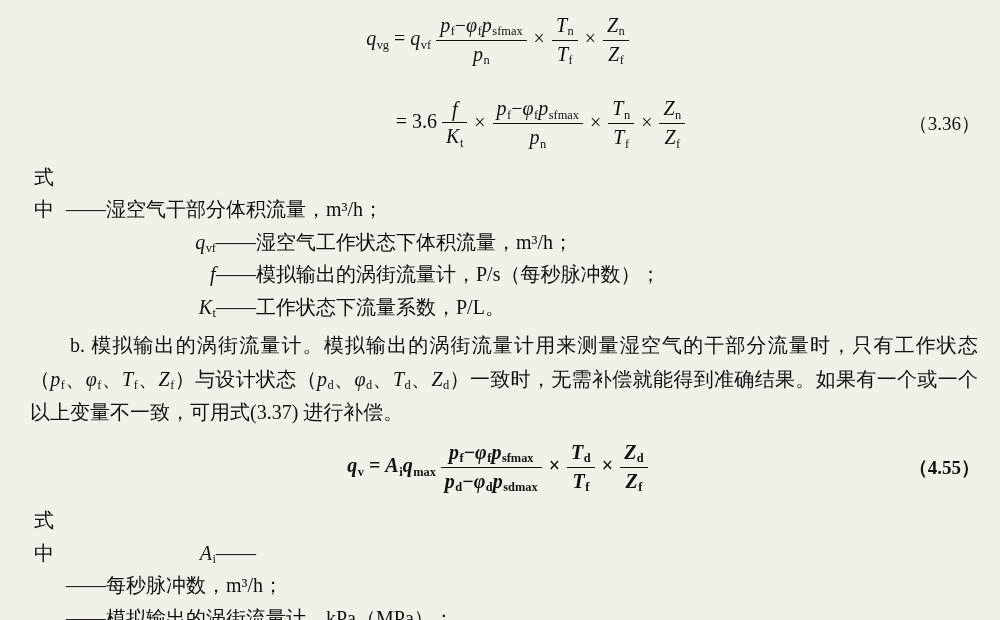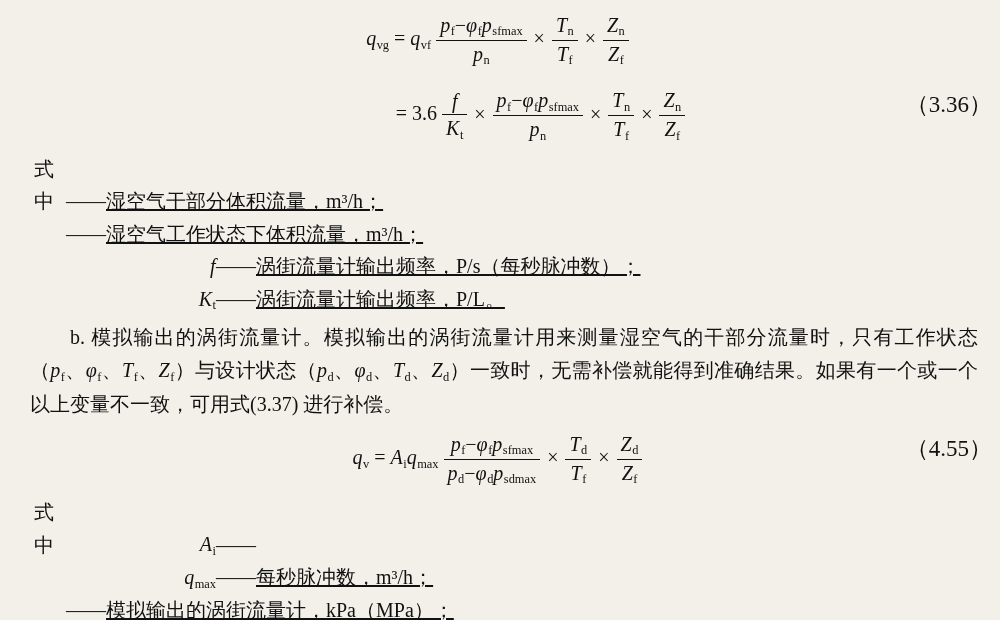--- a/index.html
+++ b/index.html
@@ -52,30 +52,30 @@
     padding: 0 2px;
   }
 
   
   .eq-block {
     position: relative;
     font-size: 20px;
   }
   .eq-line {
     display: flex;
-    align-items: flex-start;
+    align-items: center;
     justify-content: center;
   }
   .eq-line .lead {
     white-space: nowrap;
   }
   .eq-num {
     position: absolute;
-    right: 8px;
-    font-size: 23px;
+    right: 20px;
+    font-size: 19px;
     font-style: normal;
   }
 
   
   .where {
     font-size: 20px;
     line-height: 1.62;
   }
   .where-row {
     display: flex;
@@ -88,21 +88,21 @@
     padding-left: 34px;
     box-sizing: border-box;
   }
   .sym {
     flex: 0 0 150px;
     text-align: right;
     padding-right: 0px;
     white-space: nowrap;
   }
   .dash { white-space: nowrap; }
-  .desc { white-space: nowrap; text-decoration: underline; }
+  .desc { white-space: nowrap; }
 
   
   .para {
     font-size: 20px;
     line-height: 1.66;
     text-align: justify;
     margin: 0 22px 0 30px;
   }
   .para .indent { display: inline-block; width: 40px; }
 
@@ -116,84 +116,84 @@
   <div class="eq-block" style="margin-top:14px;">
 
     <div class="eq-line">
       <span class="lead">
         <span class="mi">q</span><span class="sub">vg</span>
         <span class="mu">=</span>
         <span class="mi">q</span><span class="sub">vf</span><span class="frac"><span class="num"><span class="mi">p</span><span class="sub">f</span><span class="mu">−</span><span class="mi">φ</span><span class="sub">f</span><span class="mi">p</span><span class="sub">sfmax</span></span><span class="den"><span class="mi">p</span><span class="sub">n</span></span></span><span class="times">×</span><span class="frac"><span class="num"><span class="mi">T</span><span class="sub">n</span></span><span class="den"><span class="mi">T</span><span class="sub">f</span></span></span><span class="times">×</span><span class="frac"><span class="num"><span class="mi">Z</span><span class="sub">n</span></span><span class="den"><span class="mi">Z</span><span class="sub">f</span></span></span>
       </span>
     </div>
 
-    <div class="eq-line" style="margin-top:22px; padding-left:86px;">
+    <div class="eq-line" style="margin-top:30px; padding-left:86px;">
       <span class="lead">
         <span class="mu">=</span>
         <span class="mu">3.6</span><span class="frac"><span class="num"><span class="mi">f</span></span><span class="den"><span class="mi">K</span><span class="sub">t</span></span></span><span class="times">×</span><span class="frac"><span class="num"><span class="mi">p</span><span class="sub">f</span><span class="mu">−</span><span class="mi">φ</span><span class="sub">f</span><span class="mi">p</span><span class="sub">sfmax</span></span><span class="den"><span class="mi">p</span><span class="sub">n</span></span></span><span class="times">×</span><span class="frac"><span class="num"><span class="mi">T</span><span class="sub">n</span></span><span class="den"><span class="mi">T</span><span class="sub">f</span></span></span><span class="times">×</span><span class="frac"><span class="num"><span class="mi">Z</span><span class="sub">n</span></span><span class="den"><span class="mi">Z</span><span class="sub">f</span></span></span>
       </span>
       <span class="eq-num">（3.36）</span>
     </div>
   </div>
 
   <div class="where mt1" style="margin-top:10px;">
 
     <div class="where-row">
       <span class="where-label">式中</span>
       <span class="dash">——</span>
       <span class="desc">湿空气干部分体积流量，m³/h；</span>
     </div>
 
     <div class="where-row">
       <span class="where-label"></span>
+      <span class="sym"><span class="mi">q</span><span class="sub">vf</span></span>
       <span class="dash">——</span>
       <span class="desc">湿空气工作状态下体积流量，m³/h；</span>
     </div>
 
     <div class="where-row">
       <span class="where-label"></span>
       <span class="sym"><span class="mi">f</span><span class="sub"></span></span>
       <span class="dash">——</span>
-      <span class="desc">涡街流量计输出频率，P/s（每秒脉冲数）；</span>
+      <span class="desc">模拟输出的涡街流量计，P/s（每秒脉冲数）；</span>
     </div>
 
     <div class="where-row">
       <span class="where-label"></span>
       <span class="sym"><span class="mi">K</span><span class="sub">t</span></span>
       <span class="dash">——</span>
-      <span class="desc">涡街流量计输出频率，P/L。</span>
+      <span class="desc">工作状态下流量系数，P/L。</span>
     </div>
   </div>
 
   <div class="para" style="margin-top:6px;">
     <span class="indent"></span><span>b. 模拟输出的涡街流量计。模拟输出的涡街流量计用来测量湿空气的干部分流量时，只有工作状态（</span><span class="mi">p</span><span class="sub">f</span><span>、</span><span class="mi">φ</span><span class="sub">f</span><span>、</span><span class="mi">T</span><span class="sub">f</span><span>、</span><span class="mi">Z</span><span class="sub">f</span><span>）与设计状态（</span><span class="mi">p</span><span class="sub">d</span><span>、</span><span class="mi">φ</span><span class="sub">d</span><span>、</span><span class="mi">T</span><span class="sub">d</span><span>、</span><span class="mi">Z</span><span class="sub">d</span><span>）一致时，无需补偿就能得到准确结果。如果有一个或一个以上变量不一致，可用式(3.37) 进行补偿。</span>
   </div>
 
-  <div class="eq-block" style="margin-top:12px;">
+  <div class="eq-block" style="margin-top:12px;font-weight:bold;">
     <div class="eq-line">
       <span class="lead">
         <span class="mi">q</span><span class="sub">v</span>
         <span class="mu">=</span>
         <span class="mi">A</span><span class="sub">i</span><span class="mi">q</span><span class="sub">max</span><span class="frac"><span class="num"><span class="mi">p</span><span class="sub">f</span><span class="mu">−</span><span class="mi">φ</span><span class="sub">f</span><span class="mi">p</span><span class="sub">sfmax</span></span><span class="den"><span class="mi">p</span><span class="sub">d</span><span class="mu">−</span><span class="mi">φ</span><span class="sub">d</span><span class="mi">p</span><span class="sub">sdmax</span></span></span><span class="times">×</span><span class="frac"><span class="num"><span class="mi">T</span><span class="sub">d</span></span><span class="den"><span class="mi">T</span><span class="sub">f</span></span></span><span class="times">×</span><span class="frac"><span class="num"><span class="mi">Z</span><span class="sub">d</span></span><span class="den"><span class="mi">Z</span><span class="sub">f</span></span></span>
       </span>
       <span class="eq-num">（4.55）</span>
     </div>
   </div>
 
   <div class="where" style="margin-top:10px;">
 
     <div class="where-row">
       <span class="where-label">式中</span>
       <span class="sym"><span class="mi">A</span><span class="sub">i</span></span>
       <span class="dash">——</span>
     </div>
 
     <div class="where-row">
       <span class="where-label"></span>
-      <span class="sym"><span class="mi">q</span><span class="sub">max</span></span>
       <span class="dash">——</span>
       <span class="desc">每秒脉冲数，m³/h；</span>
     </div>
 
     <div class="where-row">
       <span class="where-label"></span>
       <span class="dash">——</span>
       <span class="desc">模拟输出的涡街流量计，kPa（MPa）；</span>
     </div>
 

